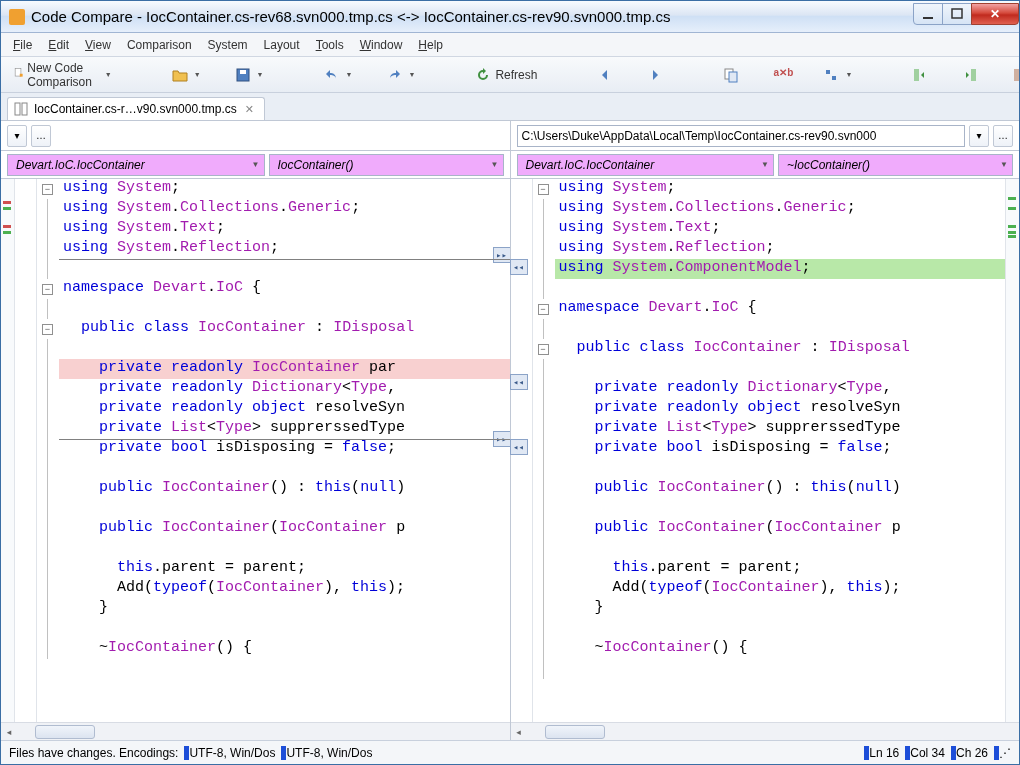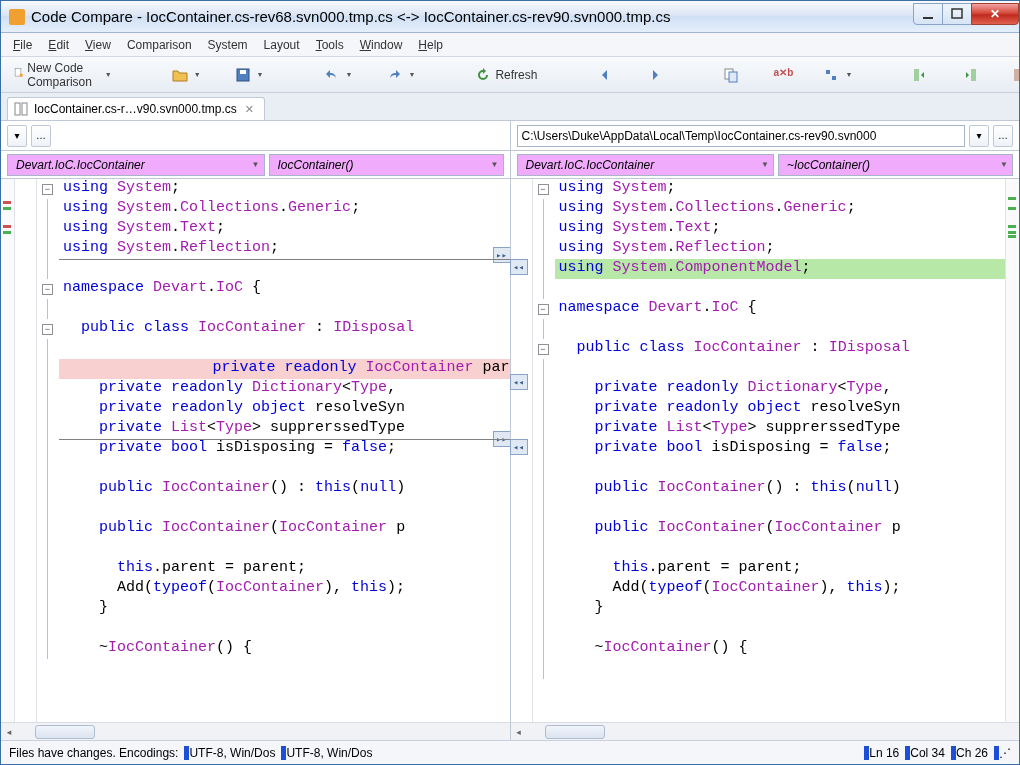--- a/index.html
+++ b/index.html
@@ -42,21 +42,21 @@
 .pane + .pane { border-left:1px solid #c0c8d5; }
 .codearea { flex:1; display:flex; overflow:hidden; font-family:Consolas,"Courier New",monospace; font-size:15px; min-height:0; }
 .overview { width:14px; background:#f8fafc; border-right:1px solid #e0e4ea; position:relative; }
 .ov-mark { position:absolute; left:2px; width:8px; height:3px; }
 .ov-mark.green{background:#4cb050;}
 .ov-mark.red{background:#d05050;}
 .gutter { width:22px; background:#fff; border-right:1px solid #e0e4ea; display:flex; flex-direction:column; }
 .fold { width:22px; background:#fff; display:flex; flex-direction:column; }
 .code { flex:1; position:relative; overflow:hidden; background:#fff; }
 .line { height:20px; white-space:pre; padding-left:4px; position:relative; }
-.line.del { background:#f8d0d0;text-align:right; }
+.line.del { background:#f8d0d0; }
 .line.add-strong { background:#b8e8a8; }
 .kw { color:#0000d8; }
 .type { color:#a21caf; }
 .foldbox { width:11px; height:11px; border:1px solid #909090; display:inline-flex; align-items:center; justify-content:center; font-size:9px; color:#555; margin:5px 5px 0; }
 .foldline { width:1px; background:#c0c0c0; margin-left:10px; flex:1; }
 .mid-arrow { position:absolute; width:18px; height:16px; background:#e0e8f4; border:1px solid #8ba3c7; display:flex; align-items:center; justify-content:center; font-size:9px; color:#3a5a8a; }
 .hscroll { height:18px; background:#f0f2f6; border-top:1px solid #d8dce4; display:flex; align-items:center; }
 .hscroll .thumb { width:60px; height:14px; background:linear-gradient(#f0f4fa,#dce4f0); border:1px solid #b0bcd0; border-radius:3px; margin-left:18px; }
 .hscroll .arr { width:16px;height:16px;display:flex;align-items:center;justify-content:center;color:#666;font-size:9px; }
 .statusbar { height:24px; background:#f4f6f9; border-top:1px solid #c8d0dd; display:flex; align-items:center; padding:0 8px; font-size:12px; gap:6px; }

